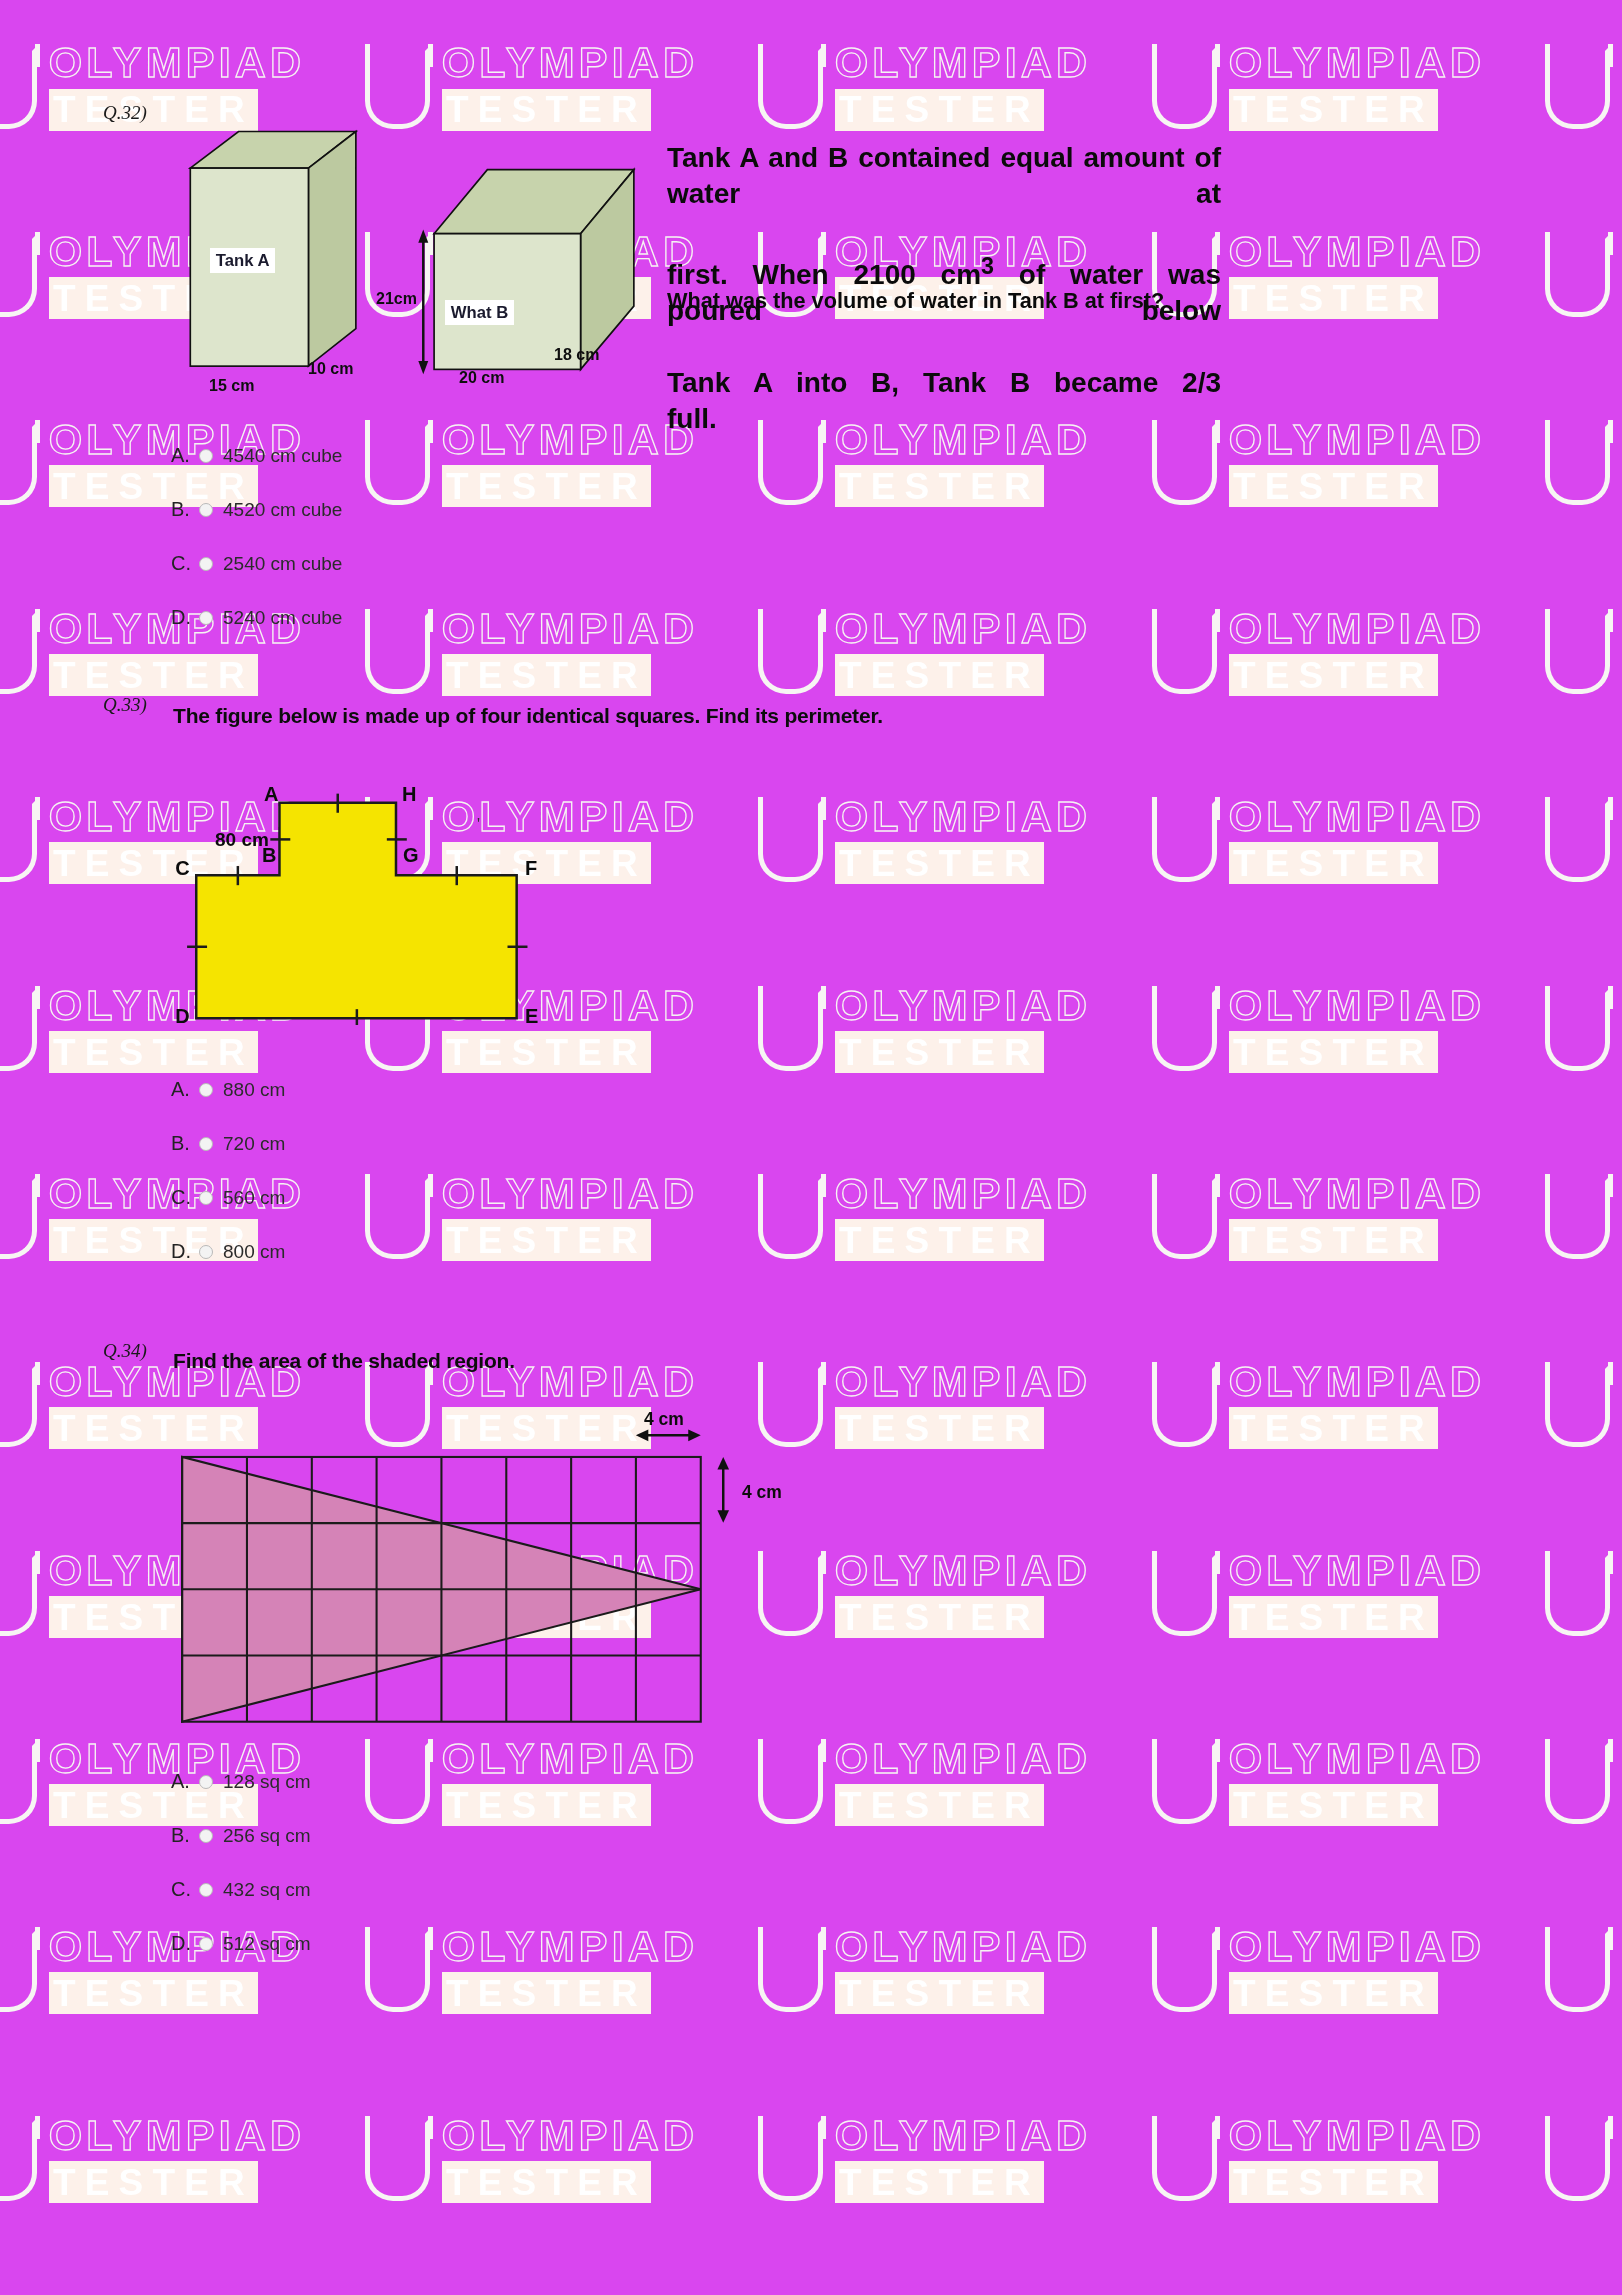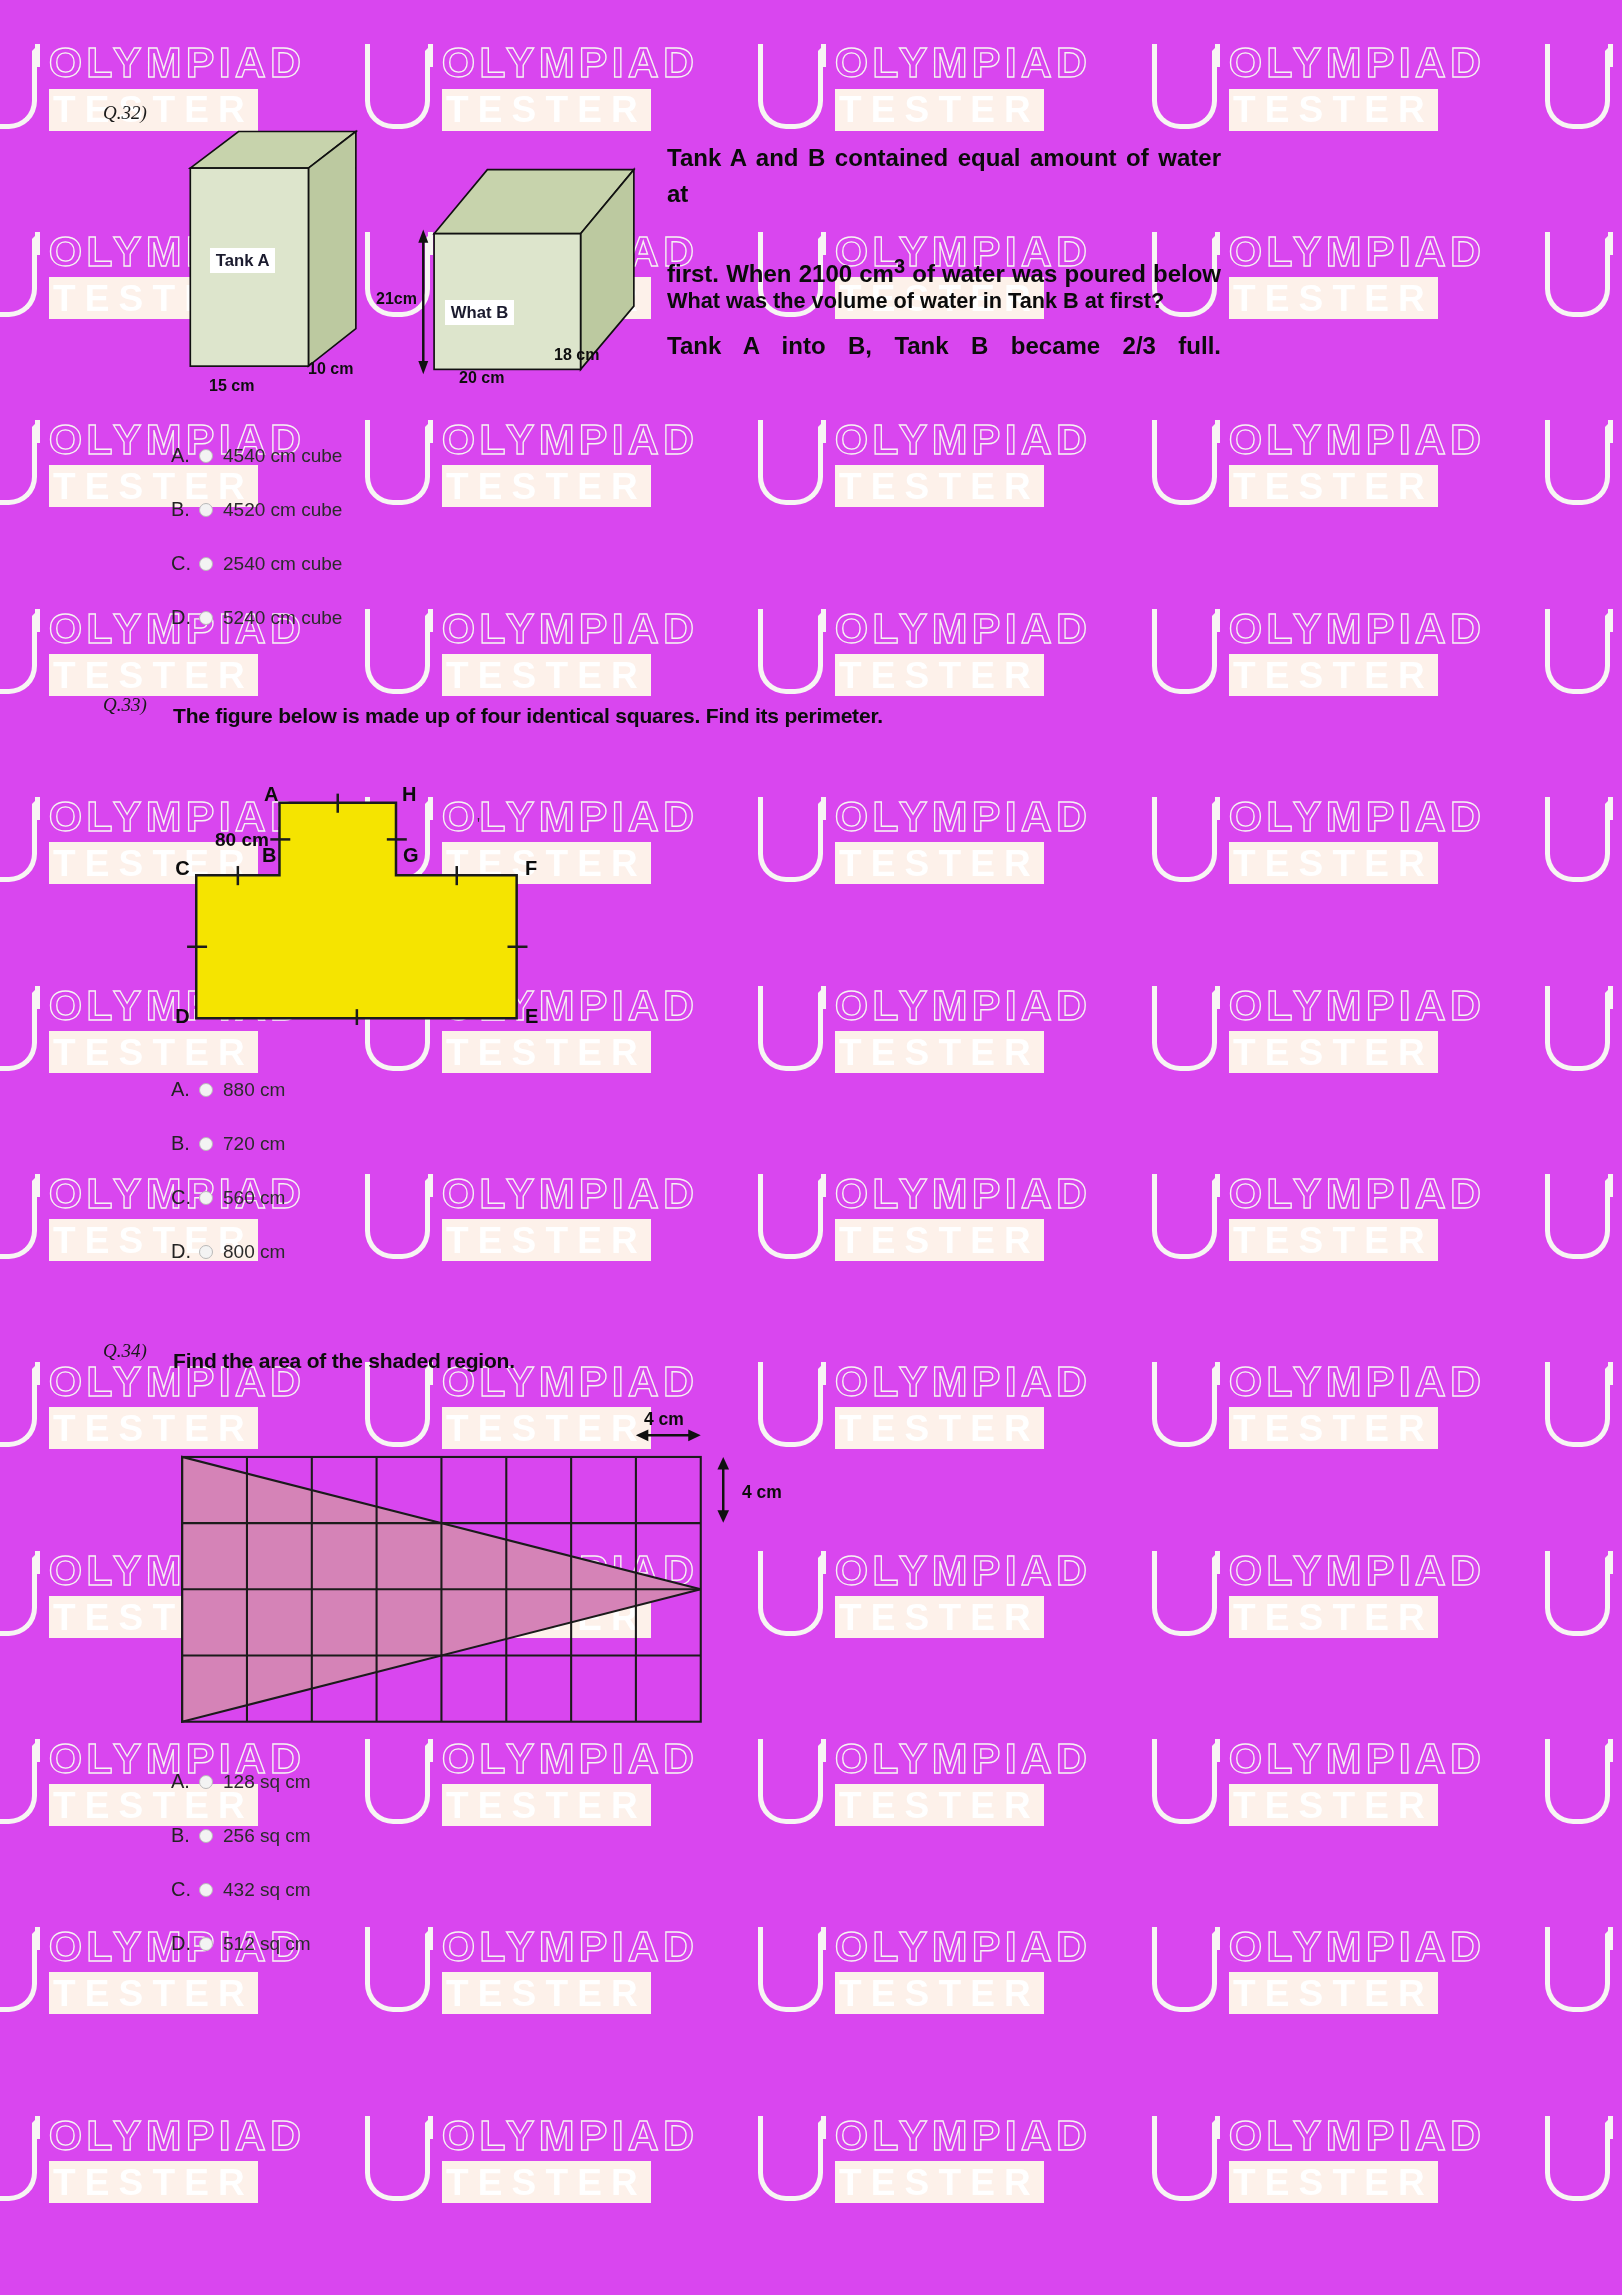--- a/index.html
+++ b/index.html
@@ -135,21 +135,21 @@
   }
 
   
   .q32-para {
     position: absolute;
     left: 667px;
     top: 140px;
     width: 554px;
     font-family: "Liberation Sans", sans-serif;
     font-weight: bold;
-    font-size: 24px;
+    font-size: 28px;
     line-height: 36px;
     color: #0b0b0b;
     text-align: justify;
     text-justify: inter-word;
   }
   .q32-q {
     position: absolute;
     left: 667px;
     top: 288px;
     font-family: "Liberation Sans", sans-serif;

